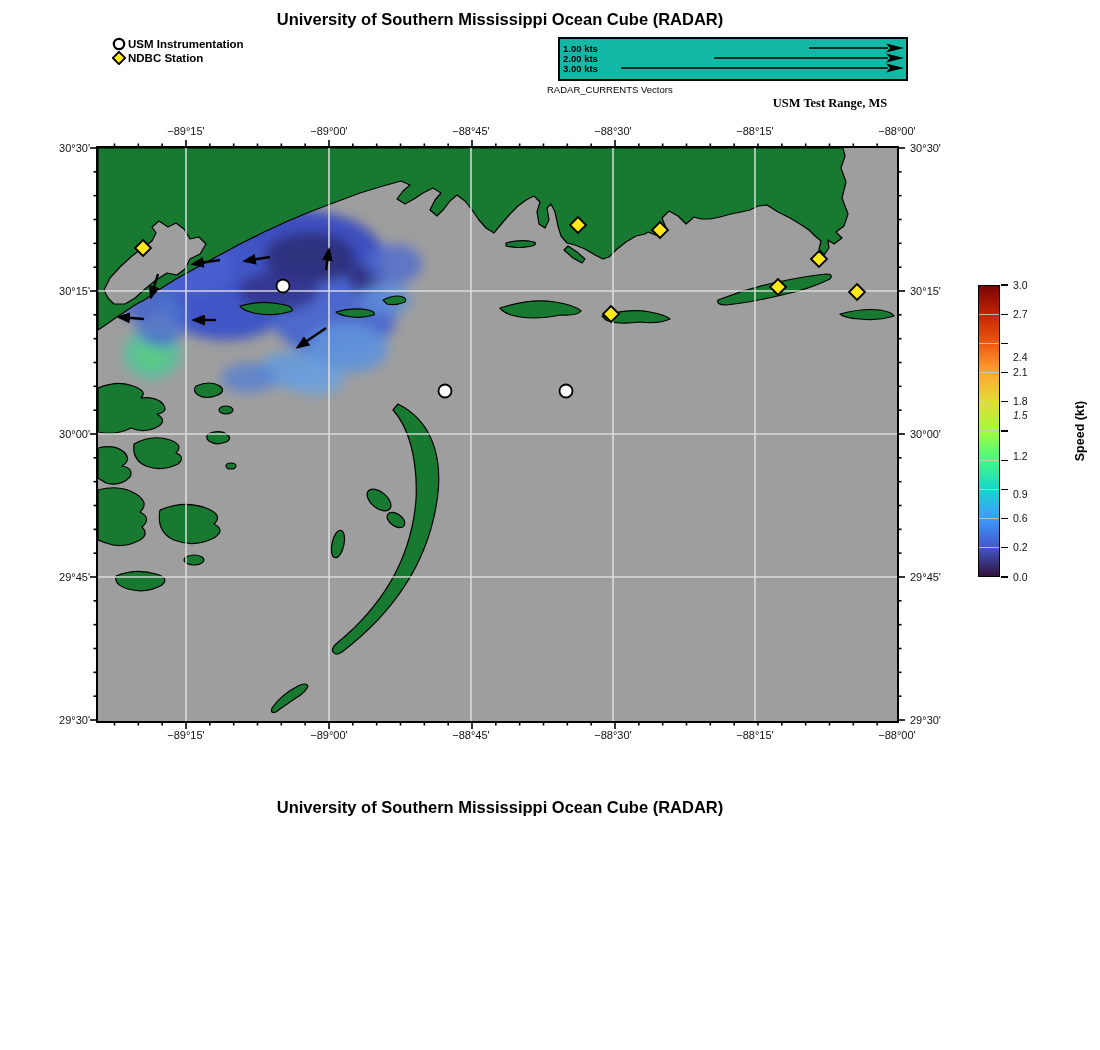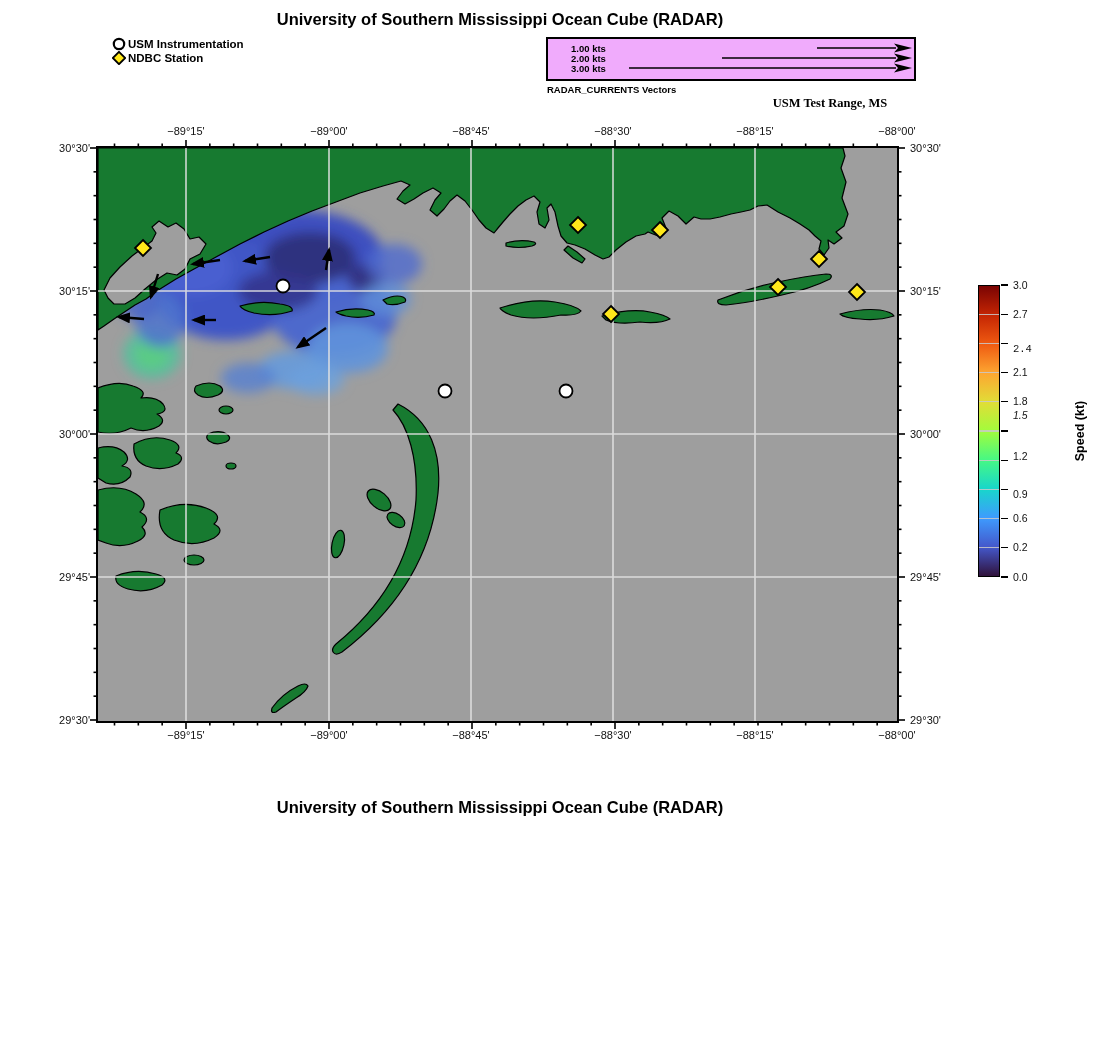--- a/index.html
+++ b/index.html
@@ -3,22 +3,22 @@
 <meta charset="utf-8">
 <style>
   html,body{margin:0;padding:0;background:#fff;}
   #page{position:relative;width:1100px;height:916px;background:#ffffff;overflow:hidden;
         font-family:"Liberation Sans",sans-serif;color:#000;}
   #title-top{position:absolute;left:0;top:10px;width:1000px;text-align:center;font-size:16.5px;font-weight:bold;}
   #title-bottom{position:absolute;left:0;top:798px;width:1000px;text-align:center;font-size:16.5px;font-weight:bold;}
   #legend{position:absolute;left:112px;top:37px;}
   .legend-row{position:relative;height:14px;line-height:14px;font-size:11.5px;font-weight:bold;white-space:nowrap;}
   .legend-sym{display:inline-block;width:14px;height:14px;vertical-align:-3px;margin-right:2px;}
-  #scalebox{position:absolute;left:546px;top:37px;width:346px;height:40px;background:#f0abfc;border:2.2px solid #000;padding-left:20px;}
-  #scale-caption{position:absolute;left:547px;top:84px;font-size:9.5px;font-weight:bold;}
+  #scalebox{position:absolute;left:558px;top:37px;width:346px;height:40px;background:#14b8a6;border:2.2px solid #000;}
+  #scale-caption{position:absolute;left:547px;top:84px;font-size:9.5px;font-weight:normal;}
   #subtitle{position:absolute;left:150px;top:98px;width:700px;text-align:center;
             font-family:"Liberation Serif",serif;font-weight:bold;font-size:17.5px;}
   #range-label{position:absolute;left:740px;top:96px;width:180px;text-align:center;
             font-family:"Liberation Serif",serif;font-weight:bold;font-size:12.5px;}
   #map{position:absolute;left:96px;top:146px;width:803px;height:577px;box-sizing:border-box;
        border:2px solid #000;background:#9e9e9e;overflow:hidden;}
   #map svg{position:absolute;left:0;top:0;}
   .axlab{position:absolute;font-size:11px;color:#111;white-space:nowrap;}
   .axlab.top,.axlab.bot{width:70px;text-align:center;}
   .axlab.left{width:60px;text-align:right;}
@@ -331,21 +331,21 @@
 
   <div id="colorbar" style="background: linear-gradient(rgb(122, 4, 3) 0%, rgb(196, 37, 3) 10%, rgb(239, 90, 17) 20%, rgb(253, 166, 49) 30%, rgb(225, 221, 55) 40%, rgb(162, 252, 60) 50%, rgb(70, 248, 132) 60%, rgb(24, 214, 203) 70%, rgb(62, 155, 254) 80%, rgb(68, 88, 203) 90%, rgb(48, 18, 59) 100%);"></div>
   <div id="cbar-ticks">
       <div class="cbar-stub" style="top: 284.3px;"></div>
       <div class="cbar-lab" style="top: 278.5px;">3.0</div>
       <div class="cbar-line" style="top: 313.5px;"></div>
       <div class="cbar-stub" style="top: 313.5px;"></div>
       <div class="cbar-lab" style="top: 307.7px;">2.7</div>
       <div class="cbar-line" style="top: 342.7px;"></div>
       <div class="cbar-stub" style="top: 342.7px;"></div>
-      <div class="cbar-lab" style="top: 343px; font-family: Liberation Mono, monospace;">2.4</div>
+      <div class="cbar-lab" style="top: 351px;">2.4</div>
       <div class="cbar-line" style="top: 371.9px;"></div>
       <div class="cbar-stub" style="top: 371.9px;"></div>
       <div class="cbar-lab" style="top: 366.1px;">2.1</div>
       <div class="cbar-line" style="top: 401.1px;"></div>
       <div class="cbar-stub" style="top: 401.1px;"></div>
       <div class="cbar-lab" style="top: 395.3px;">1.8</div>
       <div class="cbar-line" style="top: 430.3px;"></div>
       <div class="cbar-stub" style="top: 430.3px;"></div>
       <div class="cbar-lab" style="top: 409px; font-style: italic;">1.5</div>
       <div class="cbar-line" style="top: 459.5px;"></div>

